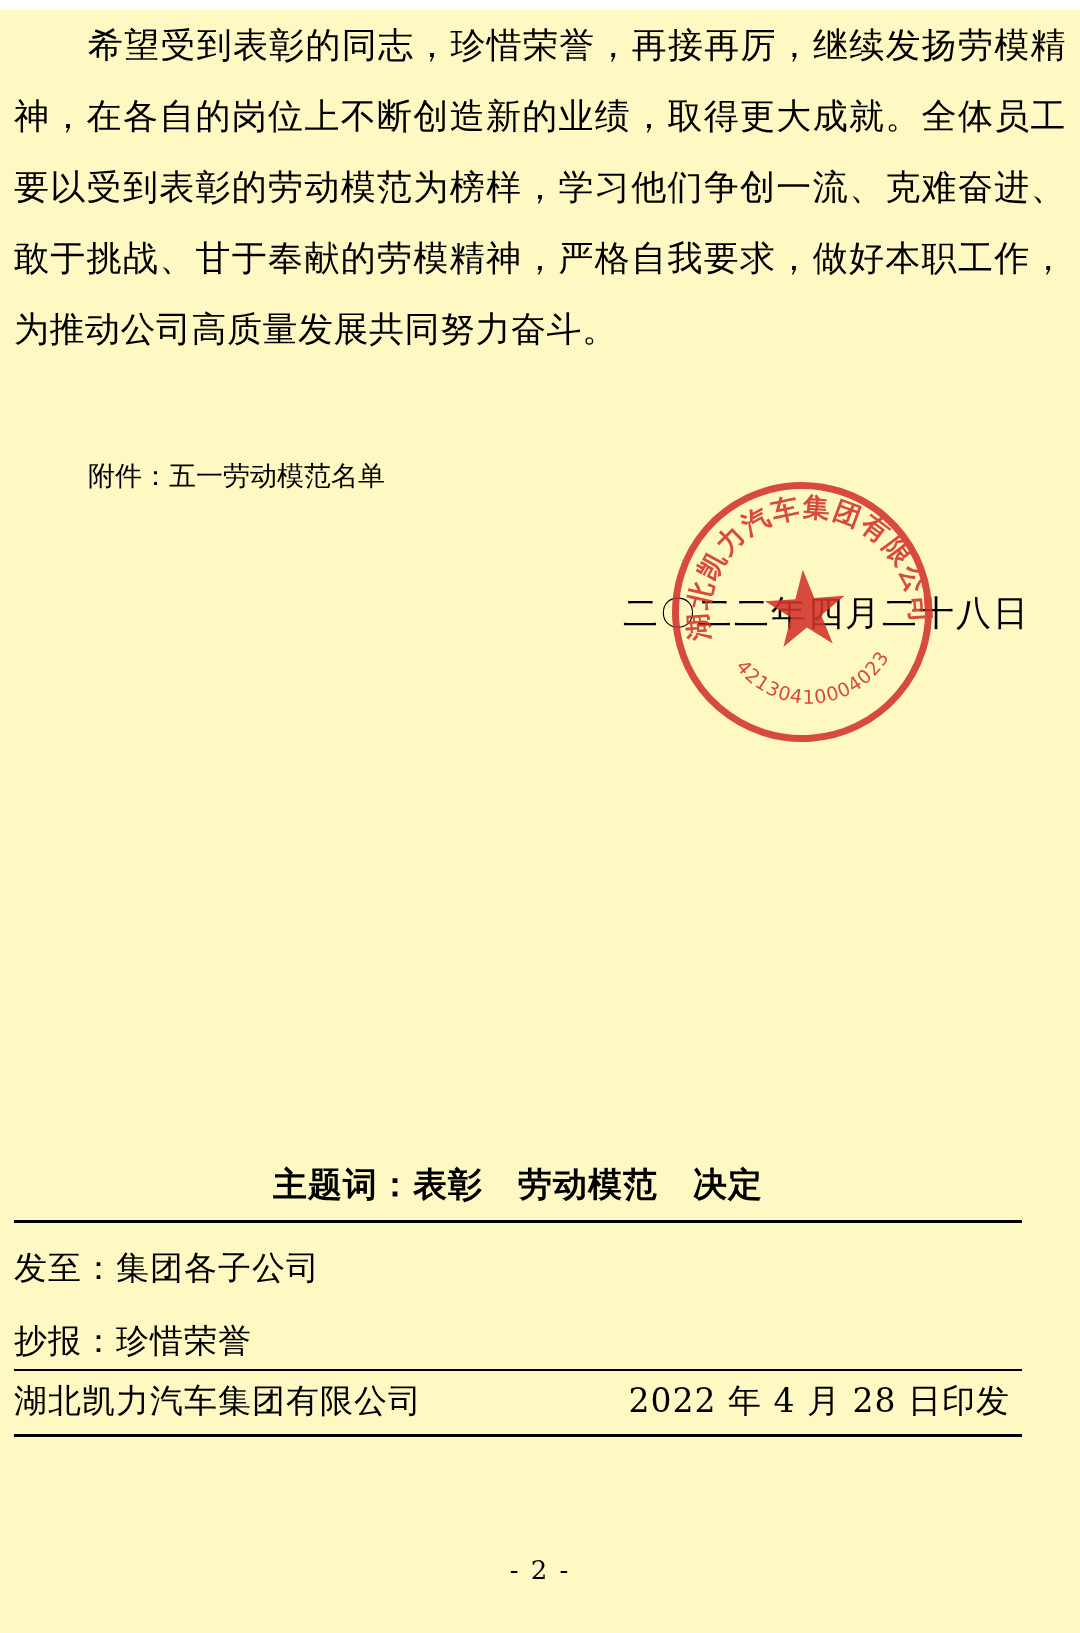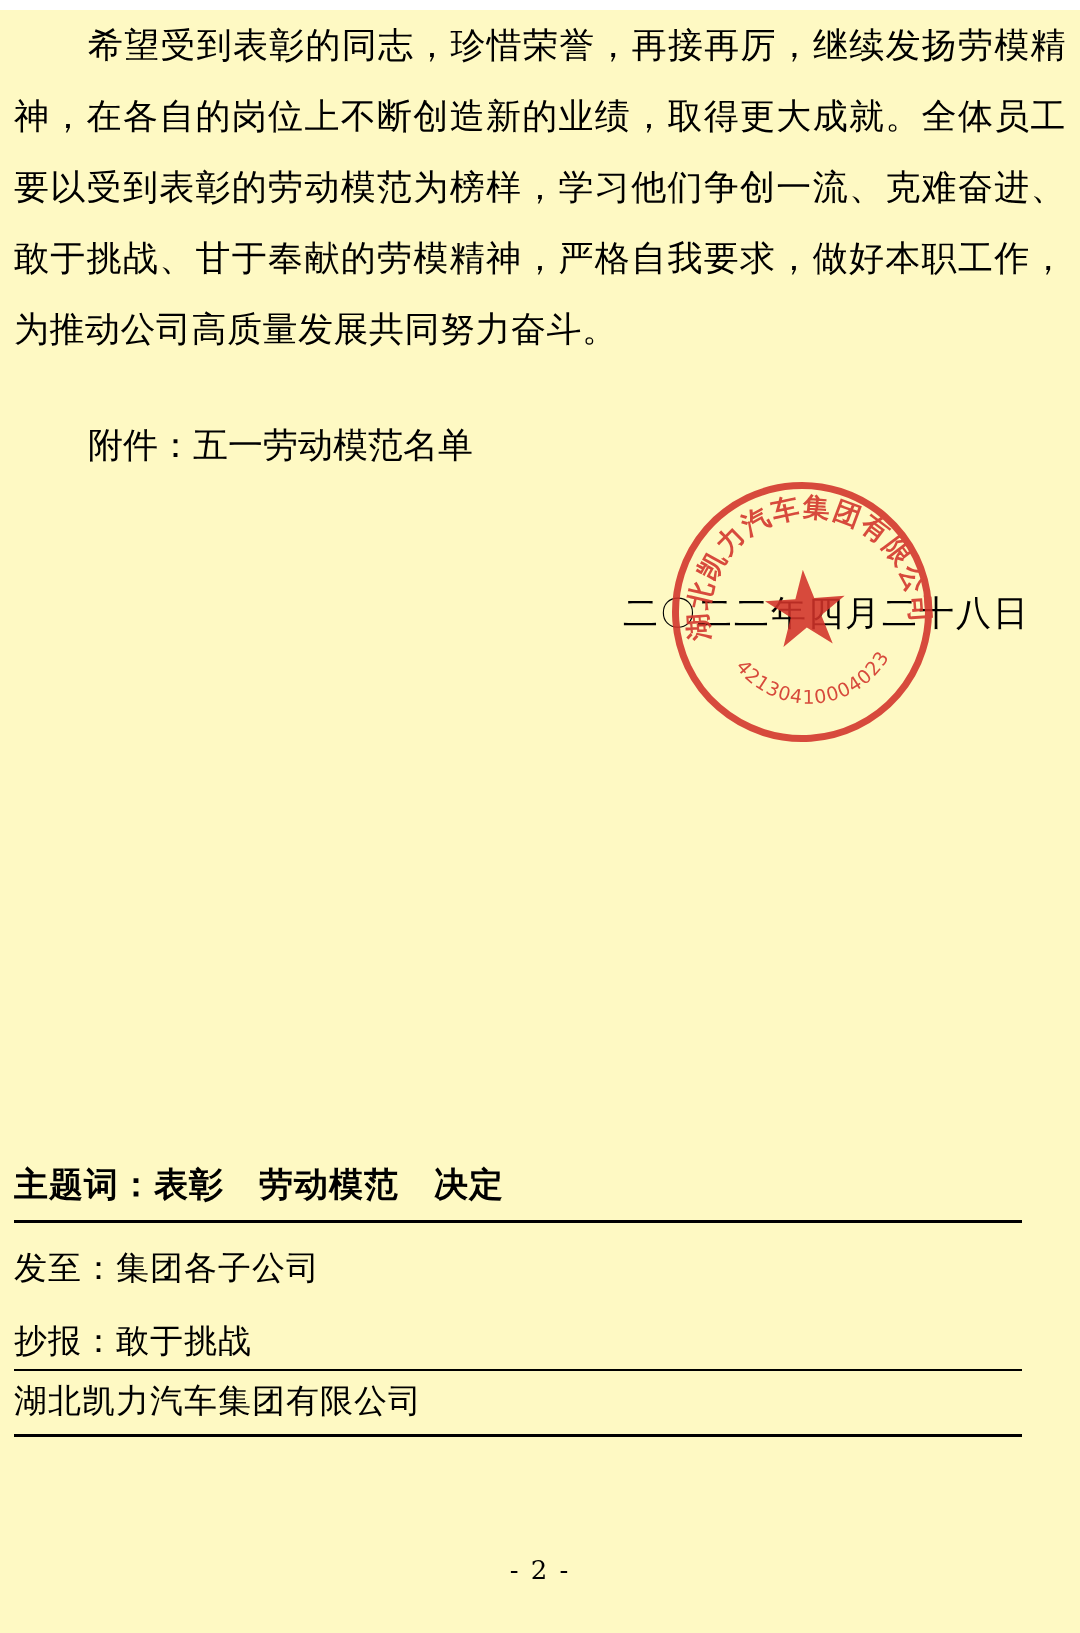--- a/index.html
+++ b/index.html
@@ -28,26 +28,25 @@
     text-justify: inter-ideograph;
     letter-spacing: 0.5px;
   }
   .body-text p {
     margin: 0;
     text-indent: 74px;
   }
   .attachment {
     position: absolute;
     left: 14px;
-    top: 400px;
+    top: 430px;
     width: 1052px;
-    font-size: 35px;
+    font-size: 27px;
     line-height: 71px;
     text-indent: 74px;
-    font-family: Liberation Serif, serif;
   }
   .date-line {
     position: absolute;
     left: 30px;
     top: 580px;
     width: 1000px;
     text-align: right;
     font-size: 35px;
     letter-spacing: 2px;
   }
@@ -112,20 +111,21 @@
     left: 14px;
     top: 1152px;
     width: 1008px;
   }
   .keywords {
     font-size: 34px;
     font-weight: bold;
     letter-spacing: 1px;
     padding-bottom: 12px;
     font-family: "DejaVu Sans", "Liberation Sans", sans-serif;
+    text-align: center;
   }
   .rule {
     height: 3px;
     background: #000000;
     width: 100%;
   }
   .rule.thin {
     height: 2px;
   }
   .dist-line {
@@ -185,23 +185,24 @@
       <text>
         <textPath href="#arcBottom" startOffset="50%" text-anchor="middle">42130410004023</textPath>
       </text>
     </svg>
   </div>
 
   <div class="footer">
     <div class="keywords">主题词：表彰　劳动模范　决定</div>
     <div class="rule"></div>
     <div class="dist-line">发至：集团各子公司</div>
-    <div class="dist-line">抄报：敢于挑战</div>
+    <div class="dist-line">抄报：珍惜荣誉</div>
     <div class="rule thin"></div>
     <div class="print-row">
       <div class="left">湖北凯力汽车集团有限公司</div>
+      <div class="right">2022 年 4 月 28 日印发</div>
     </div>
     <div class="rule"></div>
   </div>
 
   <div class="page-number">- 2 -</div>
 
 </div>
 
 </body></html>

